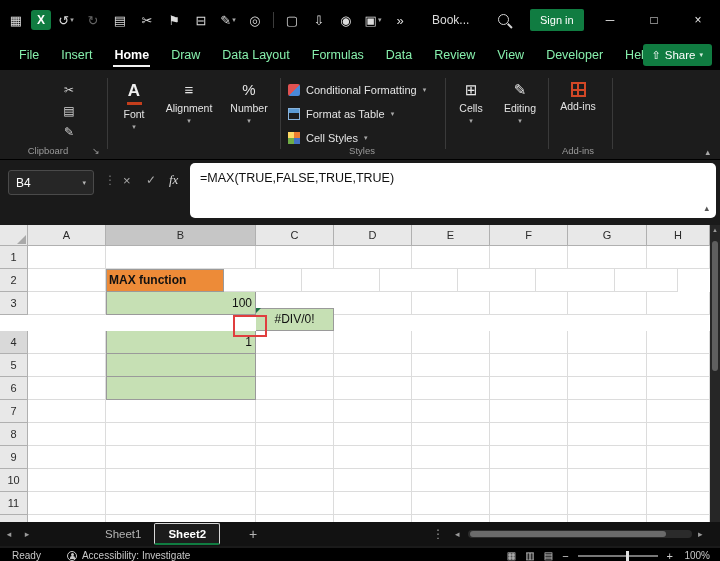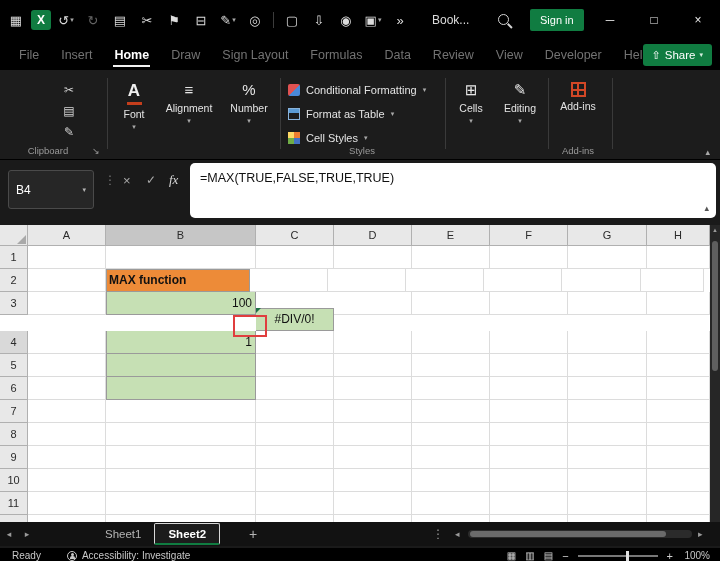--- a/index.html
+++ b/index.html
@@ -16,21 +16,21 @@
   .tb-divider{width:1px;height:16px;background:#3c3c3c;margin:0 3px;}
   #wb-name{position:absolute;left:432px;top:0;height:40px;display:flex;align-items:center;font-size:12px;color:#dcdcdc;}
   #tb-search{position:absolute;left:498px;top:14px;width:11px;height:11px;border:1.5px solid #d5d5d5;border-radius:50%;}
   #tb-search::after{content:"";position:absolute;width:6px;height:1.5px;background:#d5d5d5;transform:rotate(45deg);right:-5px;bottom:-2px;}
   #signin{position:absolute;left:530px;top:9px;height:22px;padding:0 10px;background:var(--accent);color:#fff;font-size:11px;border:none;border-radius:2px;display:flex;align-items:center;font-family:"Liberation Sans",sans-serif;}
   #win-controls{position:absolute;right:0;top:0;display:flex;height:40px;}
   .win-btn{width:44px;height:40px;display:flex;align-items:center;justify-content:center;color:#e8e8e8;font-size:12px;}
 
   
   #menubar{position:absolute;left:0;top:40px;width:720px;height:30px;background:#000;display:flex;align-items:center;padding-left:8px;}
-  .menu-tab{padding:0 11px;height:30px;display:flex;align-items:center;font-size:12.5px;color:#737373;position:relative;}
+  .menu-tab{padding:0 11px;height:30px;display:flex;align-items:center;font-size:12.5px;color:#86efac;position:relative;}
   .menu-tab.active{color:#fff;font-weight:bold;}
   .menu-tab.active::after{content:"";position:absolute;left:10px;right:10px;bottom:3px;height:2px;background:#f2f2f2;}
   #share-btn{position:absolute;right:8px;top:44px;height:22px;padding:0 9px;background:var(--accent);color:#fff;font-size:11.5px;border-radius:3px;display:flex;align-items:center;gap:4px;}
   #share-btn .s-ico{font-size:11px;}
   #share-btn .chev{font-size:7px;color:#d8f0e2;}
 
   
   #ribbon{position:absolute;left:0;top:70px;width:720px;height:90px;background:#1c1c1c;border-bottom:1px solid #000;}
   .rib-sep{position:absolute;top:8px;bottom:10px;width:1px;background:#3a3a3a;}
   .grp-label{position:absolute;bottom:3px;font-size:9.5px;color:#9a9a9a;text-align:center;}
@@ -48,21 +48,21 @@
   .cf-ico{width:12px;height:12px;border-radius:2px;background:linear-gradient(135deg,#e05252 50%,#4a89d8 50%);}
   .ft-ico{width:12px;height:12px;border:1px solid #8ab4dc;background:linear-gradient(#5b9bd5 0 4px,transparent 4px);}
   .cs-ico{width:12px;height:12px;background:linear-gradient(90deg,#ffd966 0 6px,#ed7d31 6px 12px) top/12px 6px no-repeat,linear-gradient(90deg,#70ad47 0 6px,#4472c4 6px 12px) bottom/12px 6px no-repeat;}
   .addins-ico{width:15px;height:15px;border:2px solid #d24726;position:relative;}
   .addins-ico::before{content:"";position:absolute;left:50%;top:0;bottom:0;width:2px;background:#d24726;transform:translateX(-50%);}
   .addins-ico::after{content:"";position:absolute;top:50%;left:0;right:0;height:2px;background:#d24726;transform:translateY(-50%);}
   #rib-collapse{position:absolute;right:10px;bottom:2px;color:#a8a8a8;font-size:9px;}
 
   
   #formulabar{position:absolute;left:0;top:160px;width:720px;height:65px;background:#1a1a1a;}
-  #namebox{position:absolute;left:8px;top:10px;width:86px;height:39px;background:#262626;border:1px solid #4a4a4a;border-radius:3px;display:flex;align-items:center;padding:0 7px;font-size:12px;color:#fff;}
+  #namebox{position:absolute;left:8px;top:10px;width:86px;height:25px;background:#262626;border:1px solid #4a4a4a;border-radius:3px;display:flex;align-items:center;padding:0 7px;font-size:12px;color:#fff;}
   #namebox .chev{margin-left:auto;font-size:7px;color:#b5b5b5;}
   .fb-ico{position:absolute;top:13px;font-size:13px;color:#a8a8a8;}
   #fb-dots{left:104px;font-size:12px;color:#777;}
   #fb-cancel{left:123px;}
   #fb-enter{left:146px;font-size:12px;}
   #fb-fx{left:169px;font-family:"Liberation Serif",serif;font-style:italic;color:#d8d8d8;font-size:13px;top:12px;}
   #formula-box{position:absolute;left:190px;top:3px;width:526px;height:55px;background:#fff;border-radius:5px;}
   #formula-text{position:absolute;left:10px;top:8px;font-size:12.5px;color:#111;white-space:pre;}
   #fb-collapse{position:absolute;right:7px;bottom:5px;font-size:9px;color:#555;}
 
@@ -143,21 +143,21 @@
       <span class="win-btn">□</span>
       <span class="win-btn">×</span>
     </div>
 </div>
 
 <div id="menubar">
     <div class="menu-tab">File</div>
     <div class="menu-tab">Insert</div>
     <div class="menu-tab active">Home</div>
     <div class="menu-tab">Draw</div>
-    <div class="menu-tab">Sign Layout</div>
+    <div class="menu-tab">Data Layout</div>
     <div class="menu-tab">Formulas</div>
     <div class="menu-tab">Data</div>
     <div class="menu-tab">Review</div>
     <div class="menu-tab">View</div>
     <div class="menu-tab">Developer</div>
     <div class="menu-tab">Help</div>
   </div>
 <div id="share-btn">
   <span class="s-ico">⇧</span>
   <span>Share</span>
@@ -262,21 +262,21 @@
       <div class="cell" style="width: 78px;"></div>
       <div class="cell" style="width: 78px;"></div>
       <div class="cell" style="width: 78px;"></div>
       <div class="cell" style="width: 78px;"></div>
       <div class="cell" style="width: 79px;"></div>
       <div class="cell" style="width: 63px;"></div>
     </div>
     <div class="g-row">
       <div class="row-h g-h">2</div>
       <div class="cell" style="width: 78px;"></div>
-      <div class="cell left bold" style="width: 144px; background: rgb(237, 139, 56); border-right-color: rgb(154, 154, 154); border-bottom-color: rgb(154, 154, 154); box-shadow: rgb(154, 154, 154) 1px 0px 0px inset, rgb(154, 154, 154) 0px 1px 0px inset;">MAX function</div>
+      <div class="cell left bold" style="width: 118px; background: rgb(237, 139, 56); border-right-color: rgb(154, 154, 154); border-bottom-color: rgb(154, 154, 154); box-shadow: rgb(154, 154, 154) 1px 0px 0px inset, rgb(154, 154, 154) 0px 1px 0px inset;">MAX function</div>
       <div class="cell" style="width: 78px;"></div>
       <div class="cell" style="width: 78px;"></div>
       <div class="cell" style="width: 78px;"></div>
       <div class="cell" style="width: 78px;"></div>
       <div class="cell" style="width: 79px;"></div>
       <div class="cell" style="width: 63px;"></div>
     </div>
     <div class="g-row">
       <div class="row-h g-h">3</div>
       <div class="cell" style="width: 78px;"></div>

